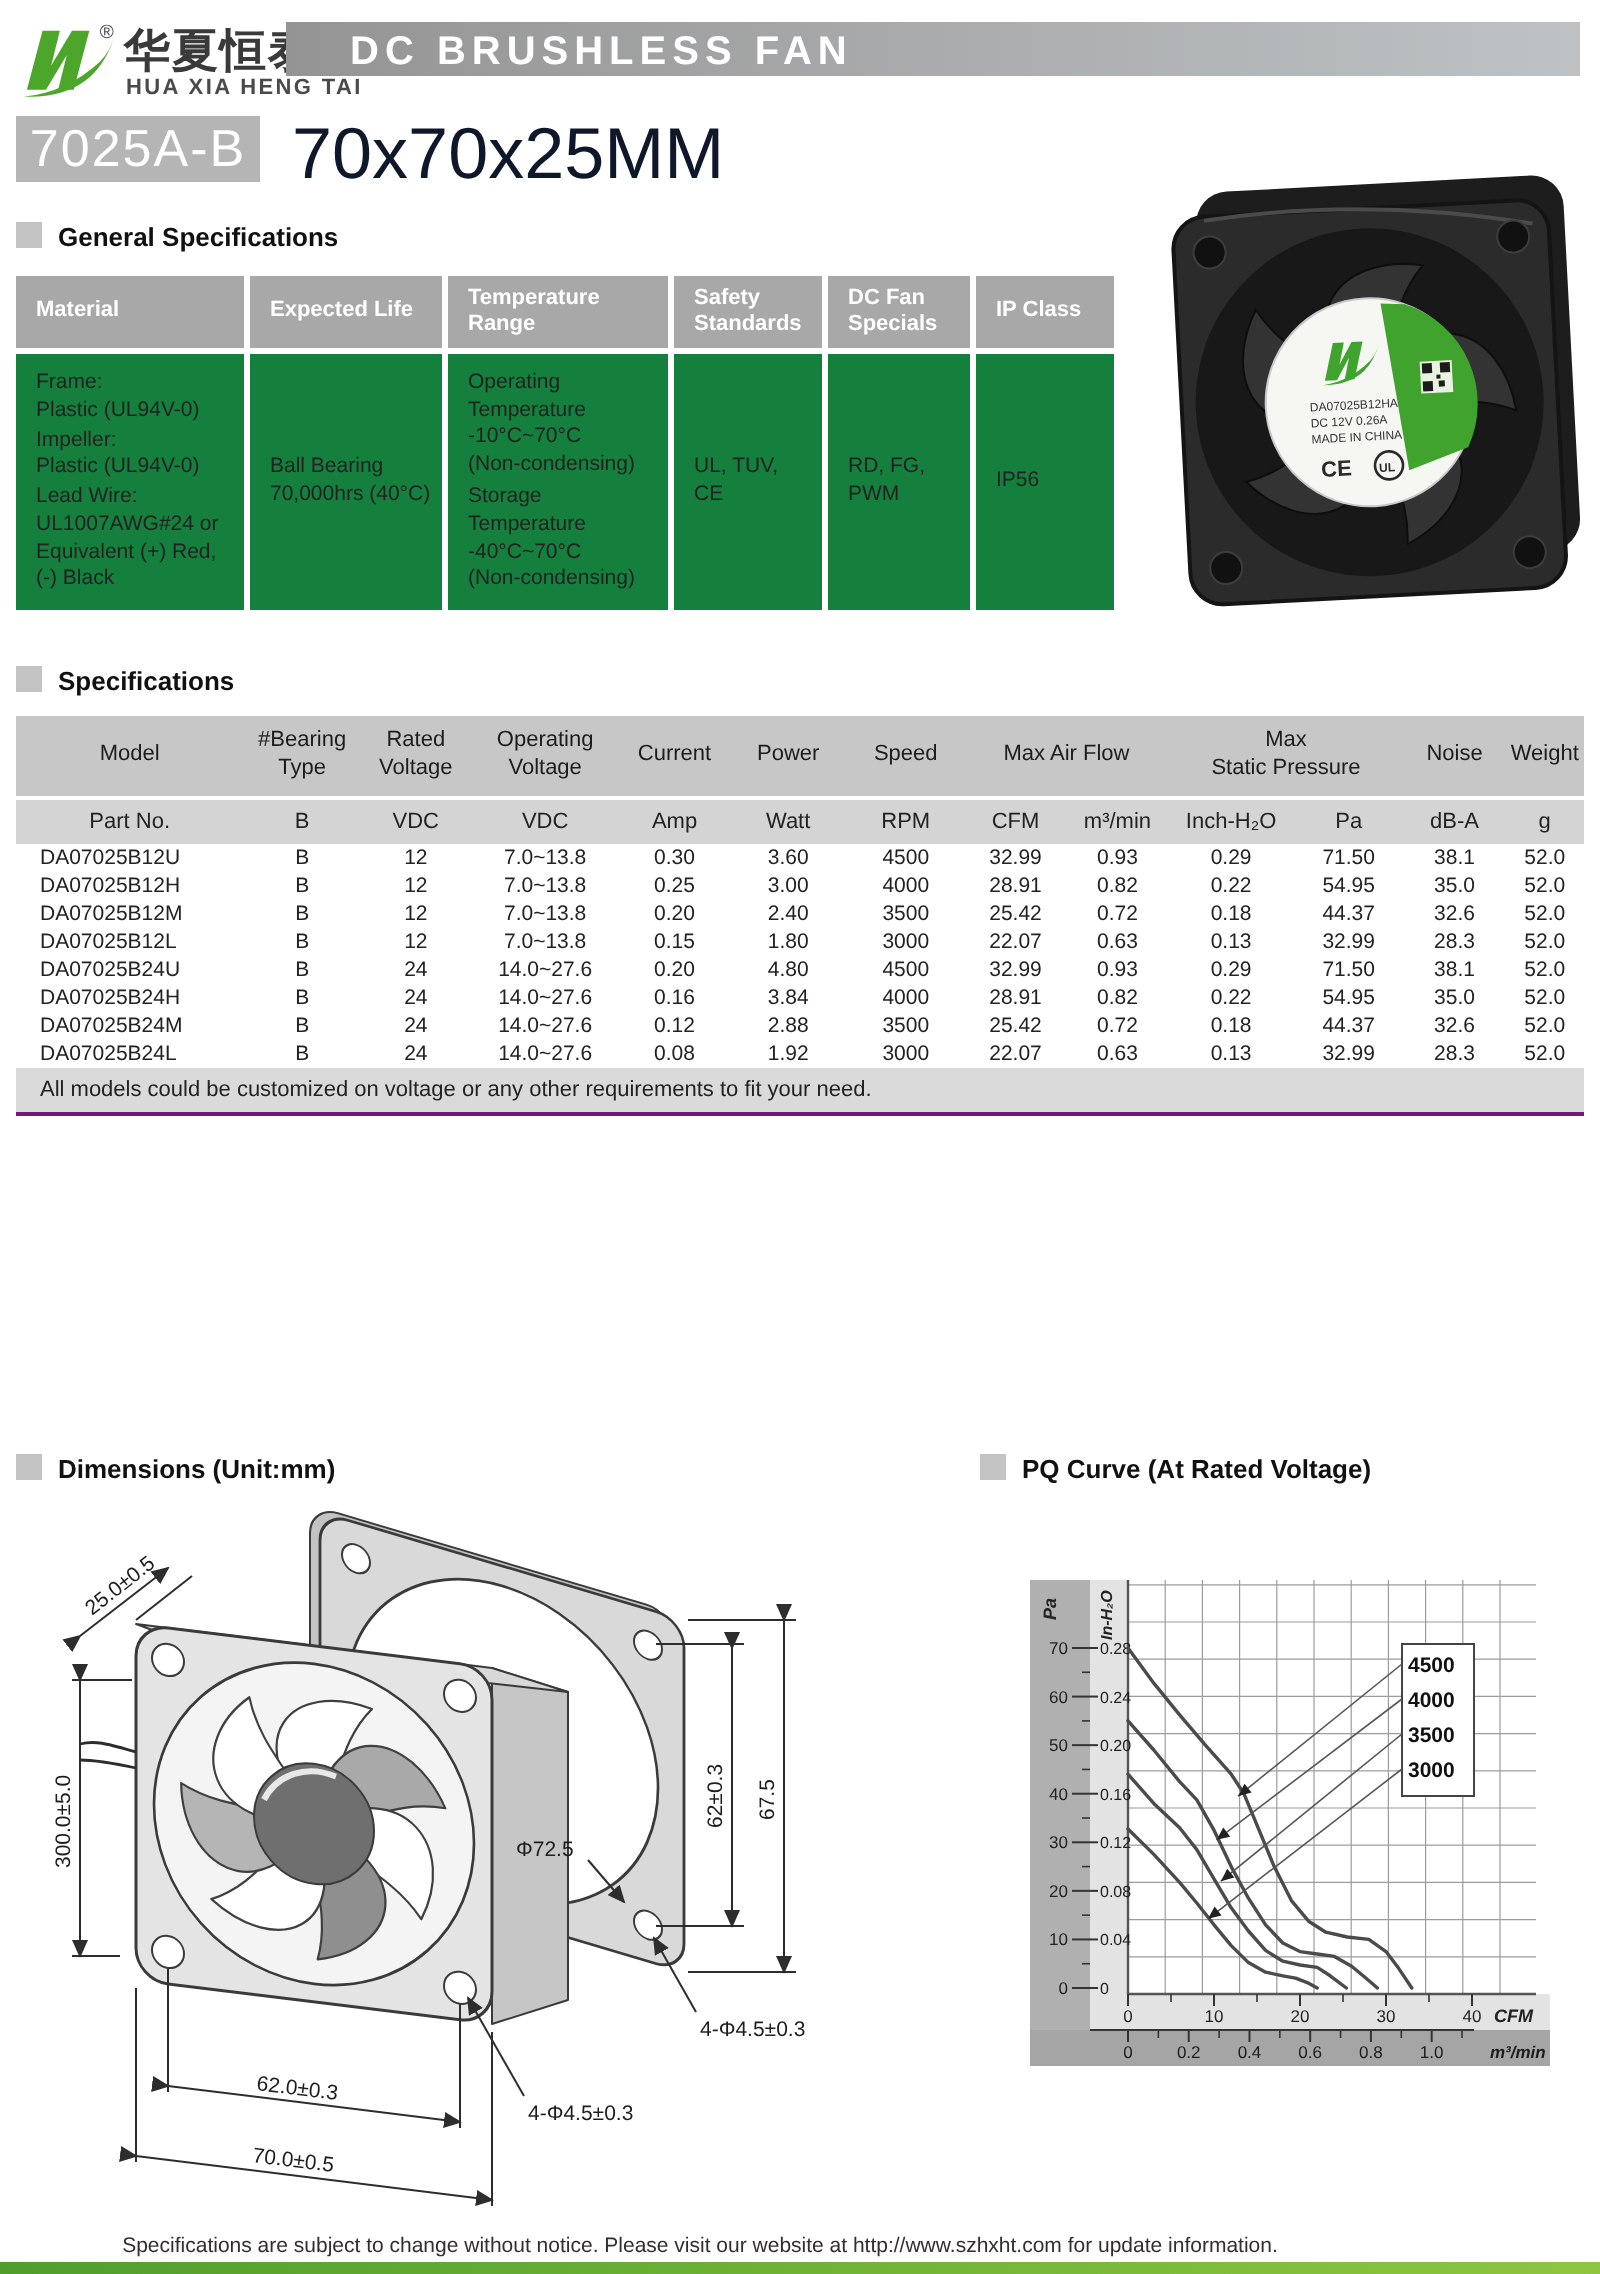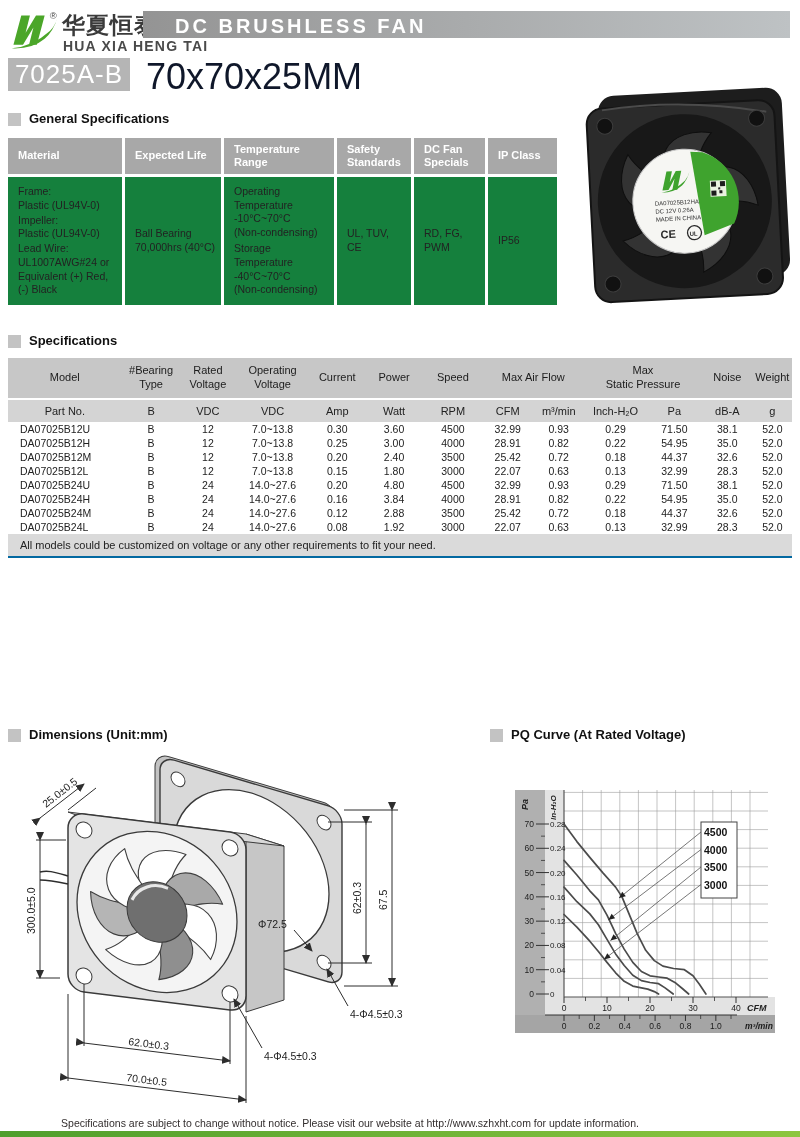--- a/index.html
+++ b/index.html
@@ -2,29 +2,29 @@
 <html><head>
 <meta charset="utf-8">
 <style>
   html,body{margin:0;padding:0;background:#fff;}
   .page{position:relative;width:800px;height:1137px;background:#fff;overflow:hidden;
         font-family:"Liberation Sans",sans-serif;color:#222;}
   
   .logo-wrap{position:absolute;left:10px;top:6px;width:135px;height:48px;}
   .logo-mark{position:absolute;left:0;top:2px;}
   .logo-cn{position:absolute;left:52px;top:4px;font-size:23px;font-weight:bold;color:#3a3a3a;letter-spacing:1px;white-space:nowrap;}
-  .logo-en{position:absolute;left:53px;top:32px;font-size:14px;font-weight:bold;color:#4a4a4a;letter-spacing:1.2px;white-space:nowrap;}
+  .logo-en{position:absolute;left:53px;top:32px;font-size:11px;font-weight:bold;color:#4a4a4a;letter-spacing:1.2px;white-space:nowrap;}
   .banner{position:absolute;left:143px;top:11px;width:647px;height:27px;
           background:linear-gradient(90deg,#949494,#bec2c4);display:flex;align-items:flex-end;}
   .banner span{color:#fff;font-size:20px;font-weight:bold;letter-spacing:3px;padding-left:32px;}
   .model-badge{position:absolute;left:8px;top:58px;width:122px;height:33px;background:#b5b5b5;
                display:flex;align-items:center;justify-content:center;color:#fff;font-size:26px;letter-spacing:1px;}
   .size-text{position:absolute;left:146px;top:56px;font-size:36px;color:#0f172a;}
   
-  .sec-hd{position:absolute;display:flex;align-items:flex-end;gap:8px;}
+  .sec-hd{position:absolute;display:flex;align-items:flex-start;gap:8px;}
   .sec-bullet{width:13px;height:13px;background:#c3c3c3;}
   .sec-title{font-size:13px;font-weight:bold;color:#111;}
   
   .gen-table{position:absolute;left:8px;top:138px;width:549px;
              display:grid;grid-template-columns:114px 96px 110px 74px 71px 69px;gap:3px;}
   .gen-th{background:#a8a8a8;color:#fff;font-size:11px;font-weight:bold;height:36px;
           display:flex;align-items:center;padding-left:10px;white-space:pre-line;line-height:1.2;}
   .gen-td{background:#15803d;height:128px;font-size:10.5px;line-height:1.3;
           display:flex;flex-direction:column;padding:8px 4px 8px 10px;box-sizing:border-box;}
   .gen-td.center{justify-content:center;}
@@ -32,21 +32,21 @@
   
   .spec-table{position:absolute;left:8px;top:358px;width:784px;border-collapse:collapse;table-layout:fixed;}
   .spec-table th,.spec-table td{font-weight:normal;padding:0;}
   .sp-h1 th{background:#c7c7c7;height:40px;font-size:11px;color:#1c1c1c;text-align:center;
             white-space:pre-line;line-height:1.25;border-bottom:2px solid #fff;}
   .sp-h2 td{background:#d4d4d4;height:22px;font-size:11px;text-align:center;}
   .sp-row td{height:14px;font-size:10.5px;text-align:center;background:#fff;}
   .sp-row td:first-child,.sp-h2 td:first-child{text-align:left;padding-left:12px;}
   .sp-h2 td:first-child{text-align:center;padding-left:0;}
   .sp-note td{background:#dadada;height:22px;font-size:11px;text-align:left;padding-left:12px;
-              border-bottom:2px solid #0369a1;}
+              border-bottom:2px solid #701a75;}
   
   .footer-note{position:absolute;left:0;top:1117px;width:700px;text-align:center;font-size:10.5px;color:#332e2e;}
   .green-bar{position:absolute;left:0;top:1131px;width:800px;height:6px;
              background:linear-gradient(90deg,#4f9e2c,#8dc63f);}
   svg text{font-family:"Liberation Sans",sans-serif;}
 </style>
 </head>
 <body>
 
 <div class="page">

